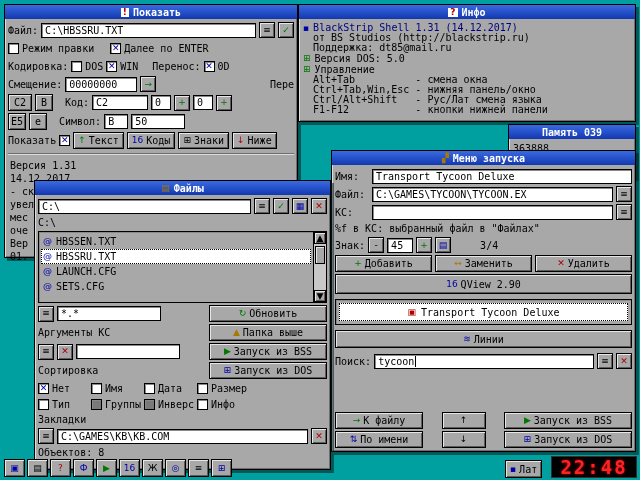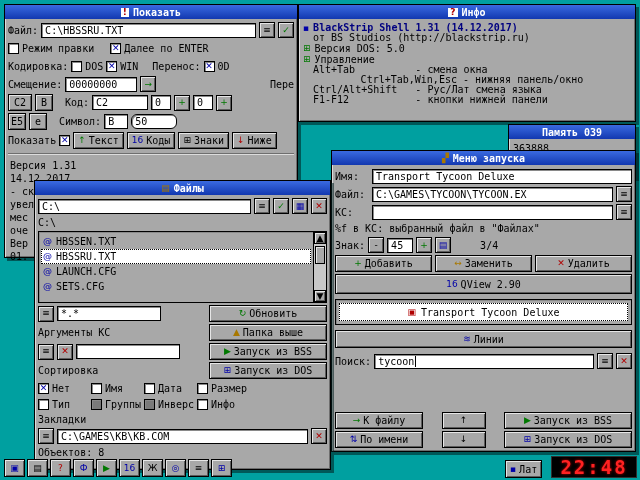--- a/index.html
+++ b/index.html
@@ -142,21 +142,21 @@
       <div class="btn sb">
           <span class="ico g">+</span>
         </div>
     </div>
     <div class="row">
       <div class="btn" style="width:18px;">E5</div>
       <div class="btn" style="width:18px;">е</div>
       <span style="width:6px;"></span>
       <span class="lbl">Символ:</span>
       <div class="inp" style="width:24px;">В</div>
-      <div class="inp" style="width:46px;border-radius:6px;">50</div>
+      <div class="inp" style="width:54px;">50</div>
     </div>
     <div class="row">
       <span class="lbl">Показать</span>
       <span class="chk">
           <span class="ico b">✕</span>
         </span>
       <div class="btn">
           <span class="ico g">↑</span>
           <span>Текст</span>
         </div>
@@ -188,35 +188,38 @@
 </div>
 
 <div class="w" style="left:298px; top:4px; width:338px; height:118px; z-index:2;">
   <div class="tb">
     <span class="ico r" style="background:#fff; padding:0 2px;">?</span>
     <span>Инфо</span>
   </div>
   <div class="body" style="gap:0; line-height:10px; padding:4px;">
     <div class="row" style="min-height:10px; gap:4px;">
       <span class="ico b">▪</span>
-      <span style="font-weight:bold; color:#000080;">BlackStrip Shell 1.31 (14.12.2017)</span>
+      <span style="font-weight:normal; color:#000080;">BlackStrip Shell 1.31 (14.12.2017)</span>
     </div>
     <div class="row" style="min-height:10px; padding-left:10px;">
         <span>от BS Studios (http://blackstrip.ru)</span>
+      </div>
+    <div class="row" style="min-height:10px; padding-left:10px;">
+        <span>Поддержка: dt85@mail.ru</span>
       </div>
     <div class="row" style="min-height:11px; gap:4px;">
       <span class="ico g">⊞</span>
       <span>Версия DOS: 5.0</span>
     </div>
     <div class="row" style="min-height:11px; gap:4px;">
       <span class="ico g">⊞</span>
       <span>Управление</span>
     </div>
     <div class="pre" style="padding-left:10px;">Alt+Tab          - смена окна</div>
-    <div class="pre" style="padding-left:10px;text-align:center;">Ctrl+Tab,Win,Esc - нижняя панель/окно</div>
+    <div class="pre" style="padding-left:10px;">Ctrl+Tab,Win,Esc - нижняя панель/окно</div>
     <div class="pre" style="padding-left:10px;">Ctrl/Alt+Shift   - Рус/Лат смена языка</div>
     <div class="pre" style="padding-left:10px;">F1-F12           - кнопки нижней панели</div>
   </div>
 </div>
 
 <div class="w" style="left:508px; top:124px; width:128px; height:54px; z-index:3;">
   <div class="tb">
     <span>Память 039</span>
   </div>
   <div class="body" style="gap:1px; padding:4px;">

